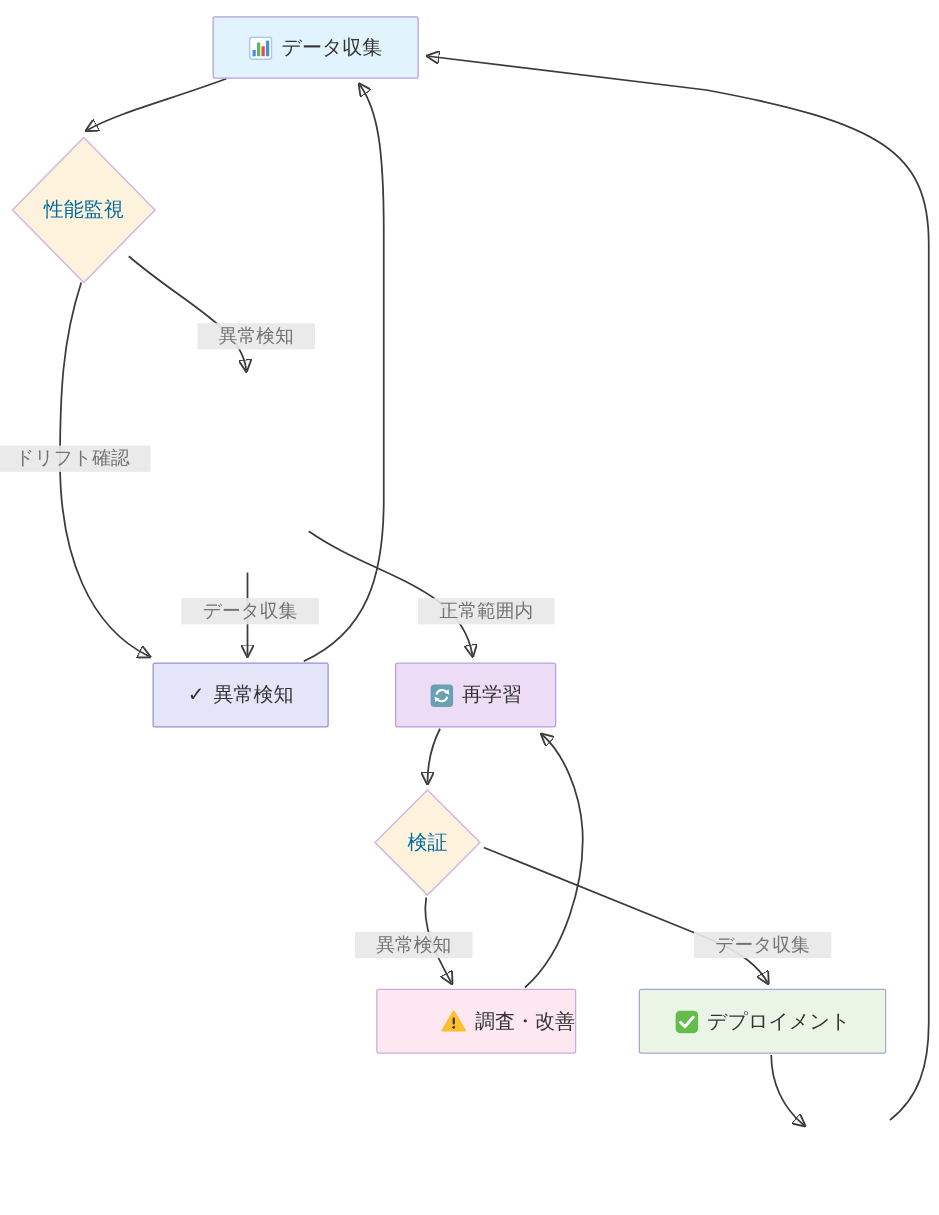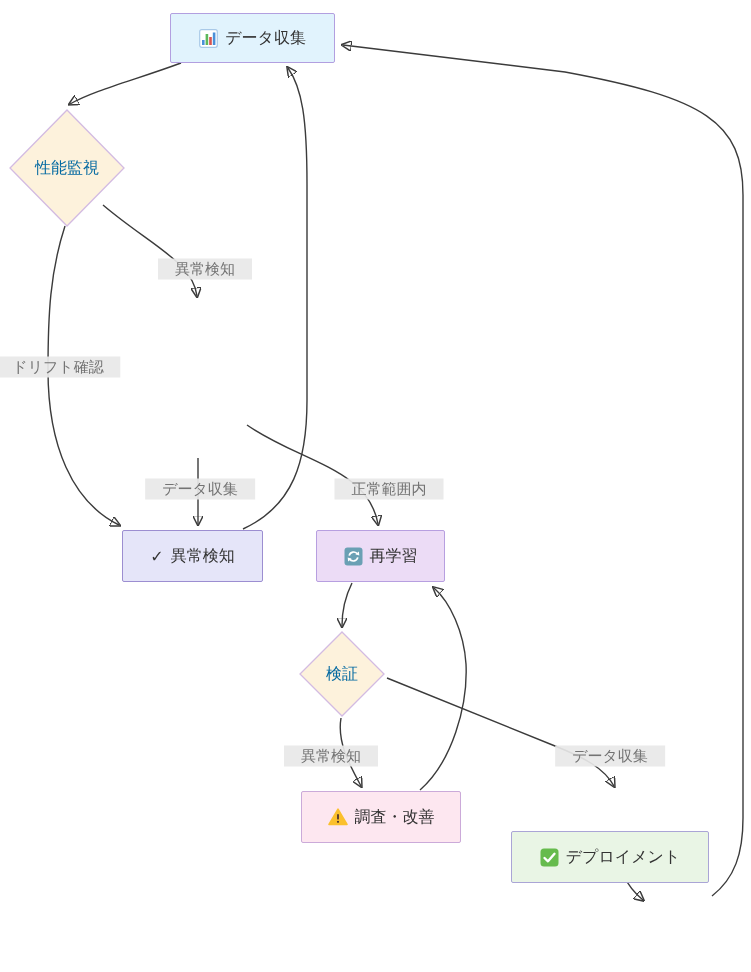--- a/index.html
+++ b/index.html
@@ -9,22 +9,22 @@
   }
   #edge-layer{position:absolute;left:0;top:0;width:751px;height:972px;}
   #edge-layer path{fill:none;stroke:#3b3b3b;stroke-width:1.4px;}
   .node{
     position:absolute;display:flex;align-items:center;justify-content:center;gap:7px;
     font-size:16px;color:#333333;border:1.3px solid #b49bdf;border-radius:2px;box-sizing:border-box;
   }
   .rect-data-collection{background:#e1f3fd;border-color:#b29fe0;}
   .rect-continuous{background:#e5e5f9;border-color:#9c8ed1;}
   .rect-retraining{background:#ecdcf6;border-color:#b79fe0;}
-  .rect-investigation{background:#fde7f0;border-color:#cbaad9;}
-  .rect-deployment{background:#e9f5e5;border-color:#aaa5d6;margin-top:40px;}
+  .rect-investigation{background:#fde7f0;border-color:#cbaad9;justify-content:flex-end;}
+  .rect-deployment{background:#e9f5e5;border-color:#aaa5d6;}
   .shape-node{position:absolute;}
   .shape-node svg{display:block;}
   .shape-label{
     position:absolute;left:0;top:0;right:0;bottom:0;display:flex;align-items:center;justify-content:center;
     font-size:16px;color:#0369a1;text-align:right;
   }
   .cyl-label{align-items:flex-end;padding-bottom:14px;box-sizing:border-box;}
   .edge-label{
     position:absolute;transform:translate(-50%,-50%);background:rgba(232,232,232,0.92);
     color:#737373;font-size:15px;padding:1px 17px;white-space:nowrap;

